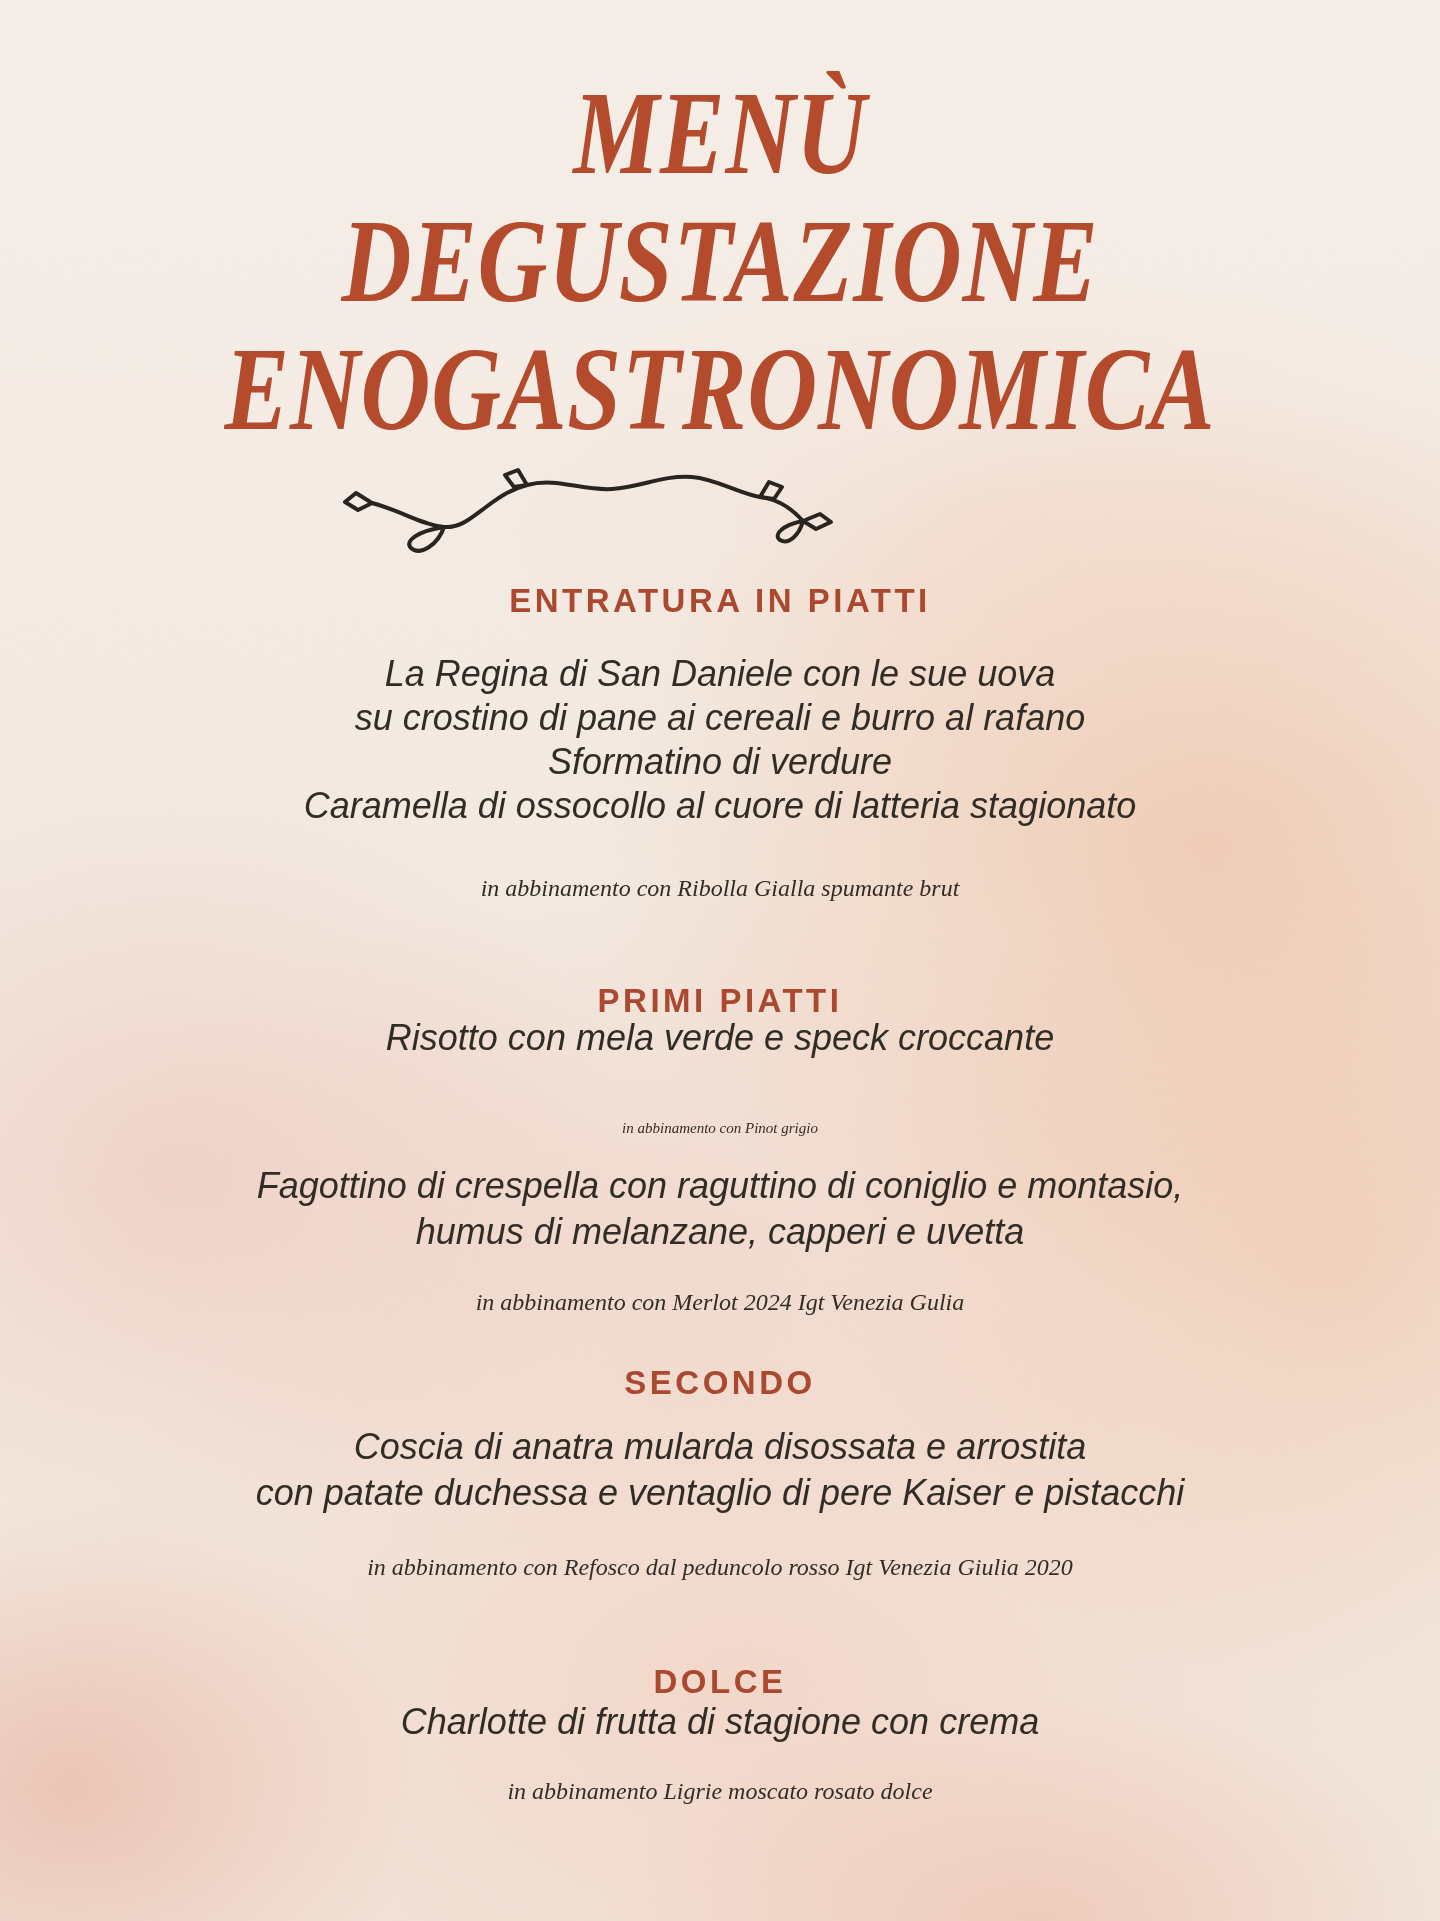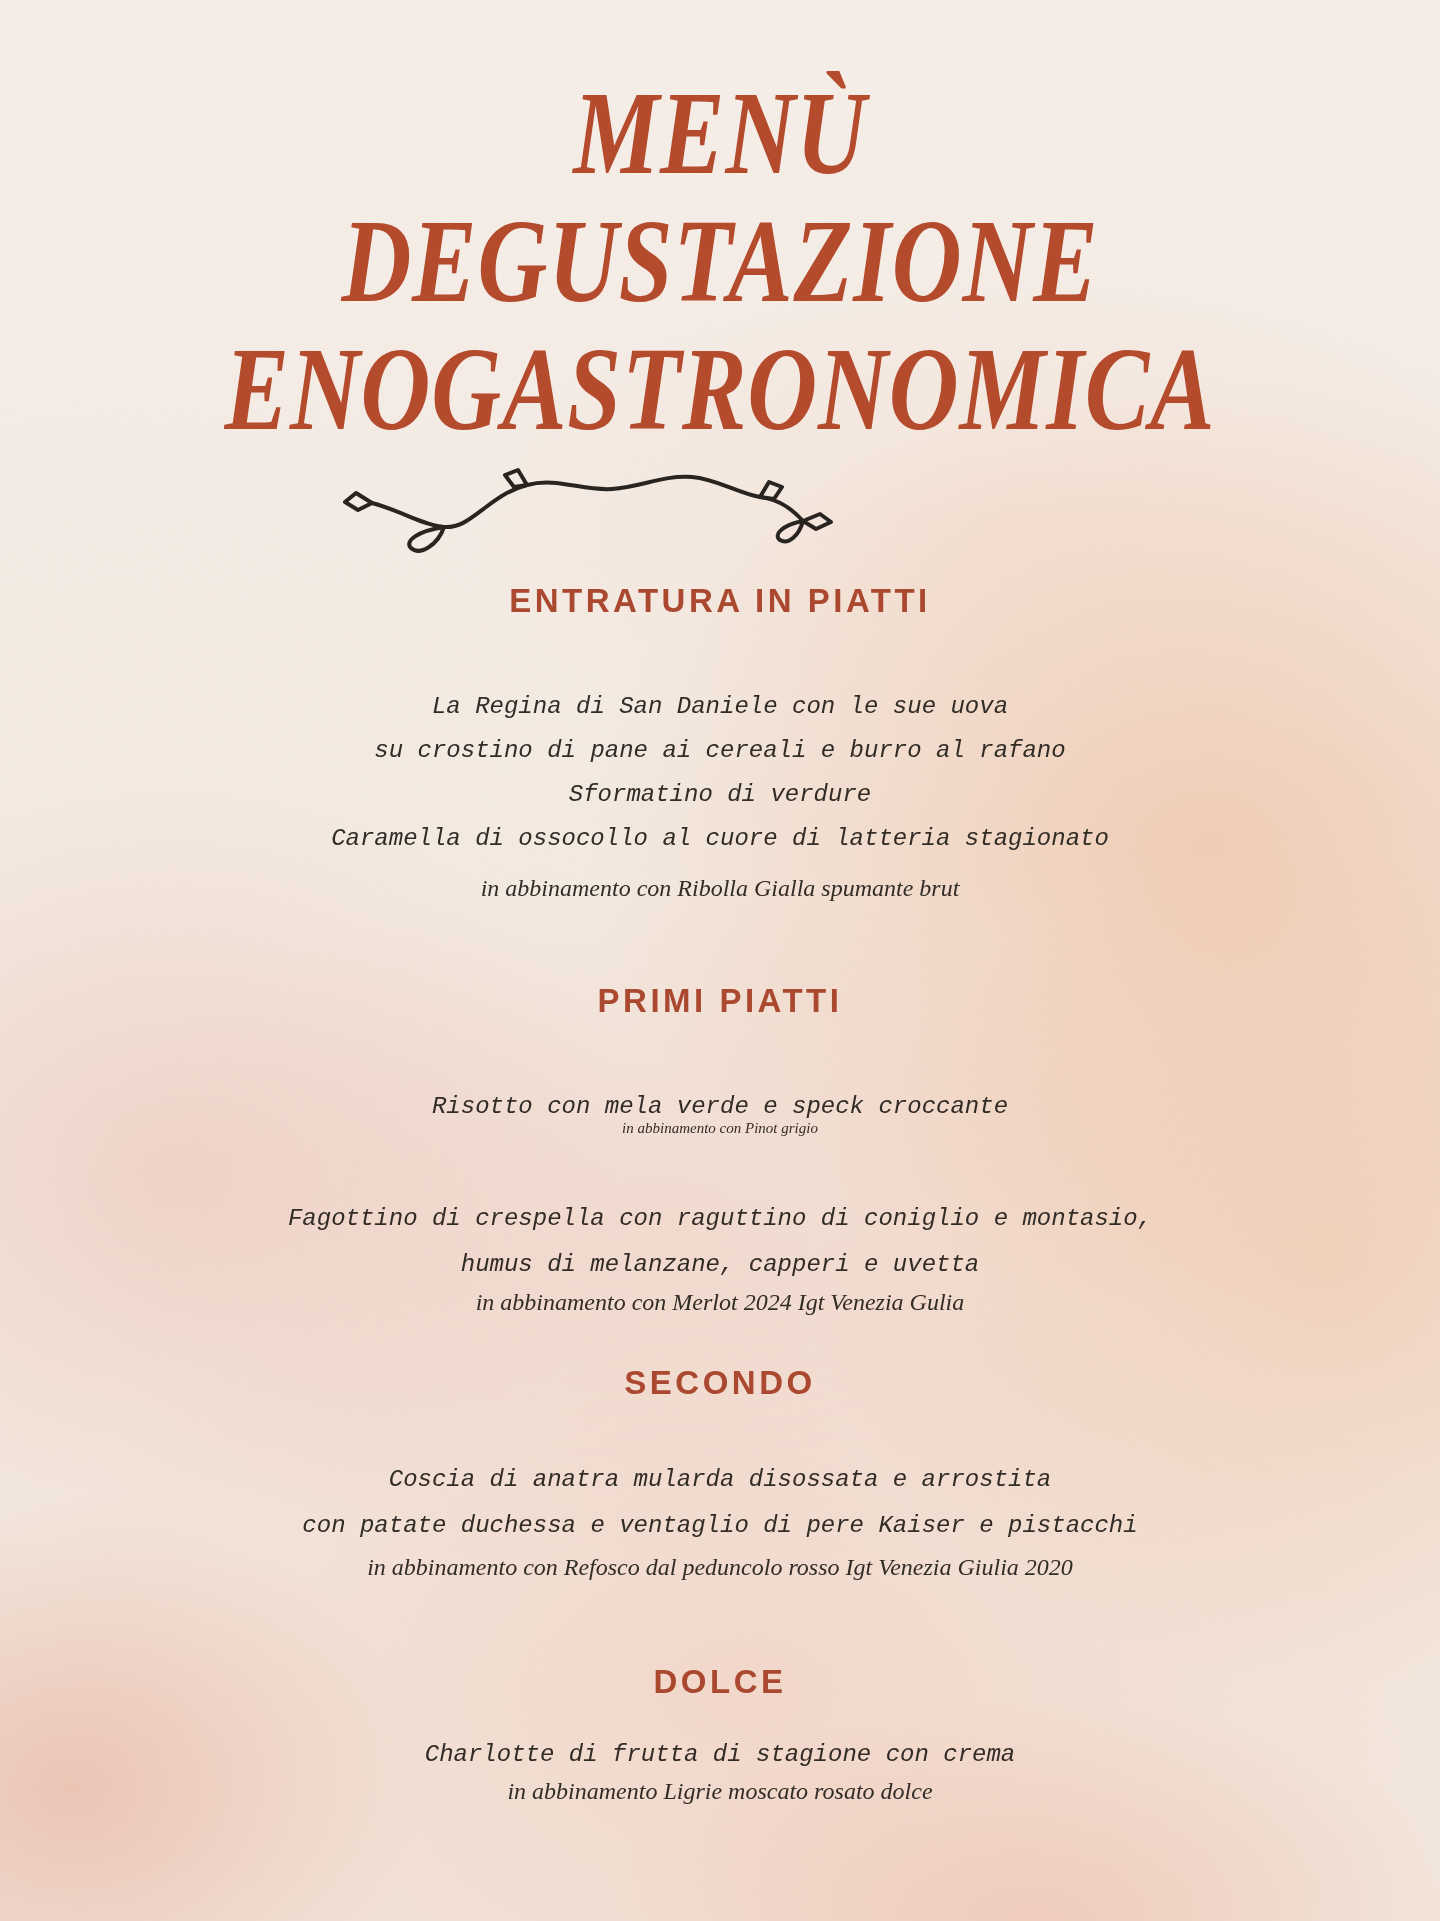--- a/index.html
+++ b/index.html
@@ -49,25 +49,24 @@
   }
   .sec-heading{
     position:absolute;left:0;width:100%;text-align:center;
     font-family:"Liberation Sans", sans-serif;
     font-weight:700;font-size:33px;line-height:36px;
     letter-spacing:3.5px;
     color:var(--accent-heading);
   }
   .dish{
     position:absolute;left:0;width:100%;text-align:center;
-    font-family:Liberation Mono, monospace;
+    font-family:Liberation Sans, sans-serif;
     font-style:italic;font-weight:400;
-    font-size:24px;line-height:44px;
+    font-size:36px;line-height:44px;
     color:var(--text);
-    margin-top:33px;
   }
   .dish.tall{line-height:46px;}
   .pairing{
     position:absolute;left:0;width:100%;text-align:center;
     font-family:Liberation Serif, serif;
     font-style:italic;font-weight:400;
     font-size:24px;line-height:32px;
     color:var(--text);
   }
 </style>
@@ -107,21 +106,21 @@
   <div class="sec-heading" style="top:583px">ENTRATURA IN PIATTI</div>
   <div class="dish" style="top:652px">
     <div>La Regina di San Daniele con le sue uova</div>
     <div>su crostino di pane ai cereali e burro al rafano</div>
     <div>Sformatino di verdure</div>
     <div>Caramella di ossocollo al cuore di latteria stagionato</div>
   </div>
   <div class="pairing" style="top:872px">in abbinamento con Ribolla Gialla spumante brut</div>
 
   <div class="sec-heading" style="top:983px">PRIMI PIATTI</div>
-  <div class="dish" style="top:1052px">Risotto con mela verde e speck croccante</div>
+  <div class="dish" style="top:1016px">Risotto con mela verde e speck croccante</div>
   <div class="pairing" style="top:1112px;font-size:15px">in abbinamento con Pinot grigio</div>
   <div class="dish tall" style="top:1163px">
     <div>Fagottino di crespella con raguttino di coniglio e montasio,</div>
     <div>humus di melanzane, capperi e uvetta</div>
   </div>
   <div class="pairing" style="top:1286px">in abbinamento con Merlot 2024 Igt Venezia Gulia</div>
 
   <div class="sec-heading" style="top:1365px">SECONDO</div>
   <div class="dish tall" style="top:1424px">
     <div>Coscia di anatra mularda disossata e arrostita</div>

